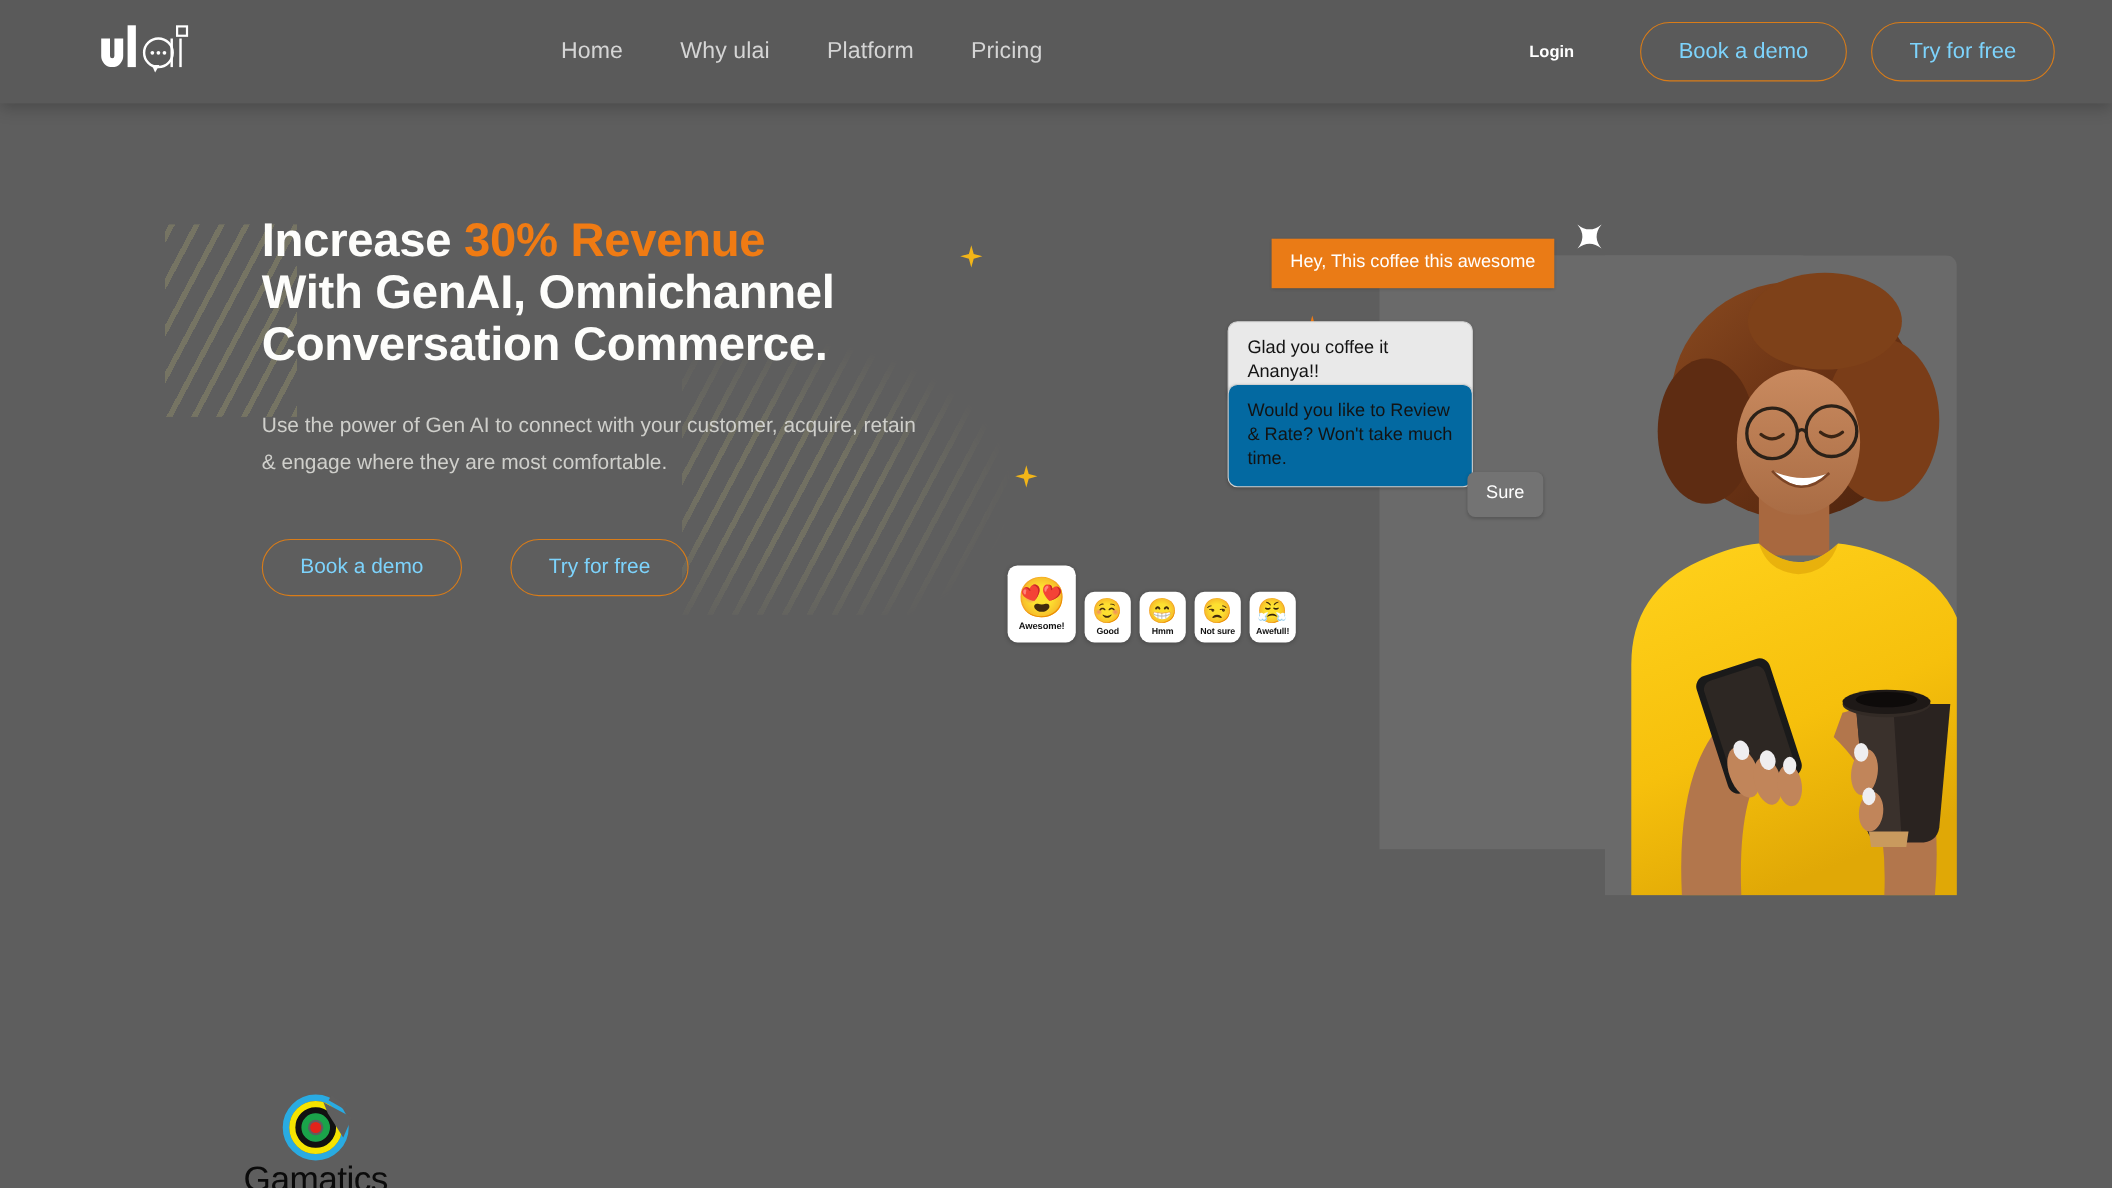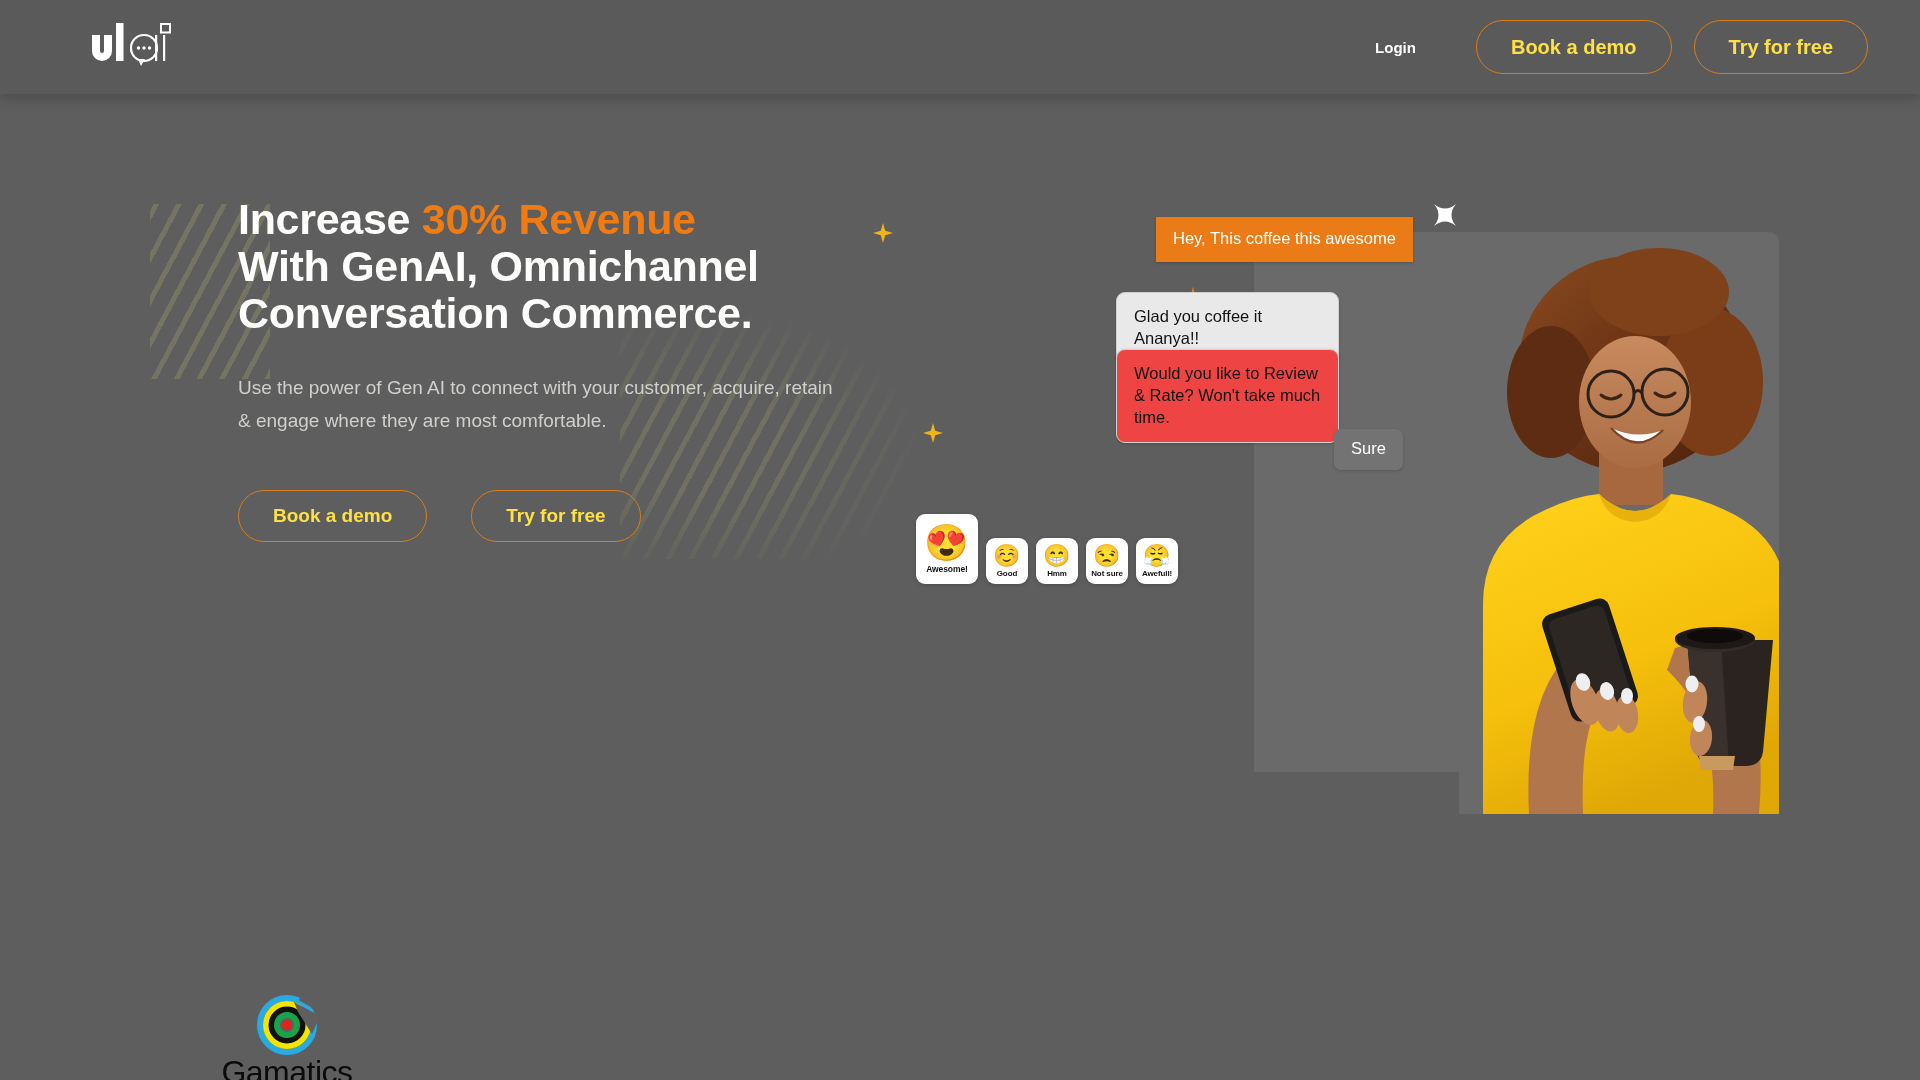--- a/index.html
+++ b/index.html
@@ -41,24 +41,24 @@
     position:absolute; right:52px; top:0; height:94px;
     display:flex; align-items:center; gap:0;
   }
   .login-link{
     color:#ffffff; font-size:15px; font-weight:700;
     text-decoration:none; margin-right:38px; white-space:nowrap;
   }
   .btn-outline{
     border:1.6px solid #d97c18;
     border-radius:60px;
-    color:#fde047;
+    color:#7dd3fc;
     background:transparent;
     font-size:20px;
-    font-weight:700;
+    font-weight:400;
     font-family:"Liberation Sans", sans-serif;
     cursor:pointer;
     white-space:nowrap;
     display:flex; align-items:center; justify-content:center;
   }
   .hdr-btn{ height:54px; padding:0 34px; margin-left:22px; }
 
   
   .hero{
     position:absolute; top:94px; left:0;
@@ -141,21 +141,21 @@
   .bubble-bot1{
     left:92px; top:158px;
     background:#e9e9e9;
     color:#131313;
     padding:13px 17px 14px;
     width:223px;
     border:1px solid #d0d0d0;
   }
   .bubble-bot2{
     left:92px; top:215px;
-    background:#ef4444;
+    background:#0369a1;
     color:#131313;
     padding:13px 17px 14px;
     width:223px;
     border:1px solid #d0d0d0;
   }
   .bubble-sure{
     left:310px; top:295px;
     background:#737373;
     color:#ffffff;
     padding:9px 17px 10px;
@@ -226,20 +226,26 @@
       <circle cx="50.5" cy="27" r="1.7" fill="#ffffff"></circle>
       <circle cx="56" cy="27" r="1.7" fill="#ffffff"></circle>
       <circle cx="61.5" cy="27" r="1.7" fill="#ffffff"></circle>
       <rect x="67" y="14" width="2.2" height="26" fill="#ffffff"></rect>
 
       <rect x="75" y="14" width="2.2" height="26" fill="#ffffff"></rect>
       <rect x="73" y="3" width="9" height="8.5" fill="none" stroke="#ffffff" stroke-width="2"></rect>
     </svg>
   </a>
 
+  <nav class="nav">
+    <a href="#">Home</a>
+    <a href="#">Why ulai</a>
+    <a href="#">Platform</a>
+    <a href="#">Pricing</a>
+  </nav>
 
   <div class="header-right">
     <a class="login-link" href="#">Login</a>
     <button class="btn-outline hdr-btn">Book a demo</button>
     <button class="btn-outline hdr-btn">Try for free</button>
   </div>
 </div>
 
 <div class="hero">
 

